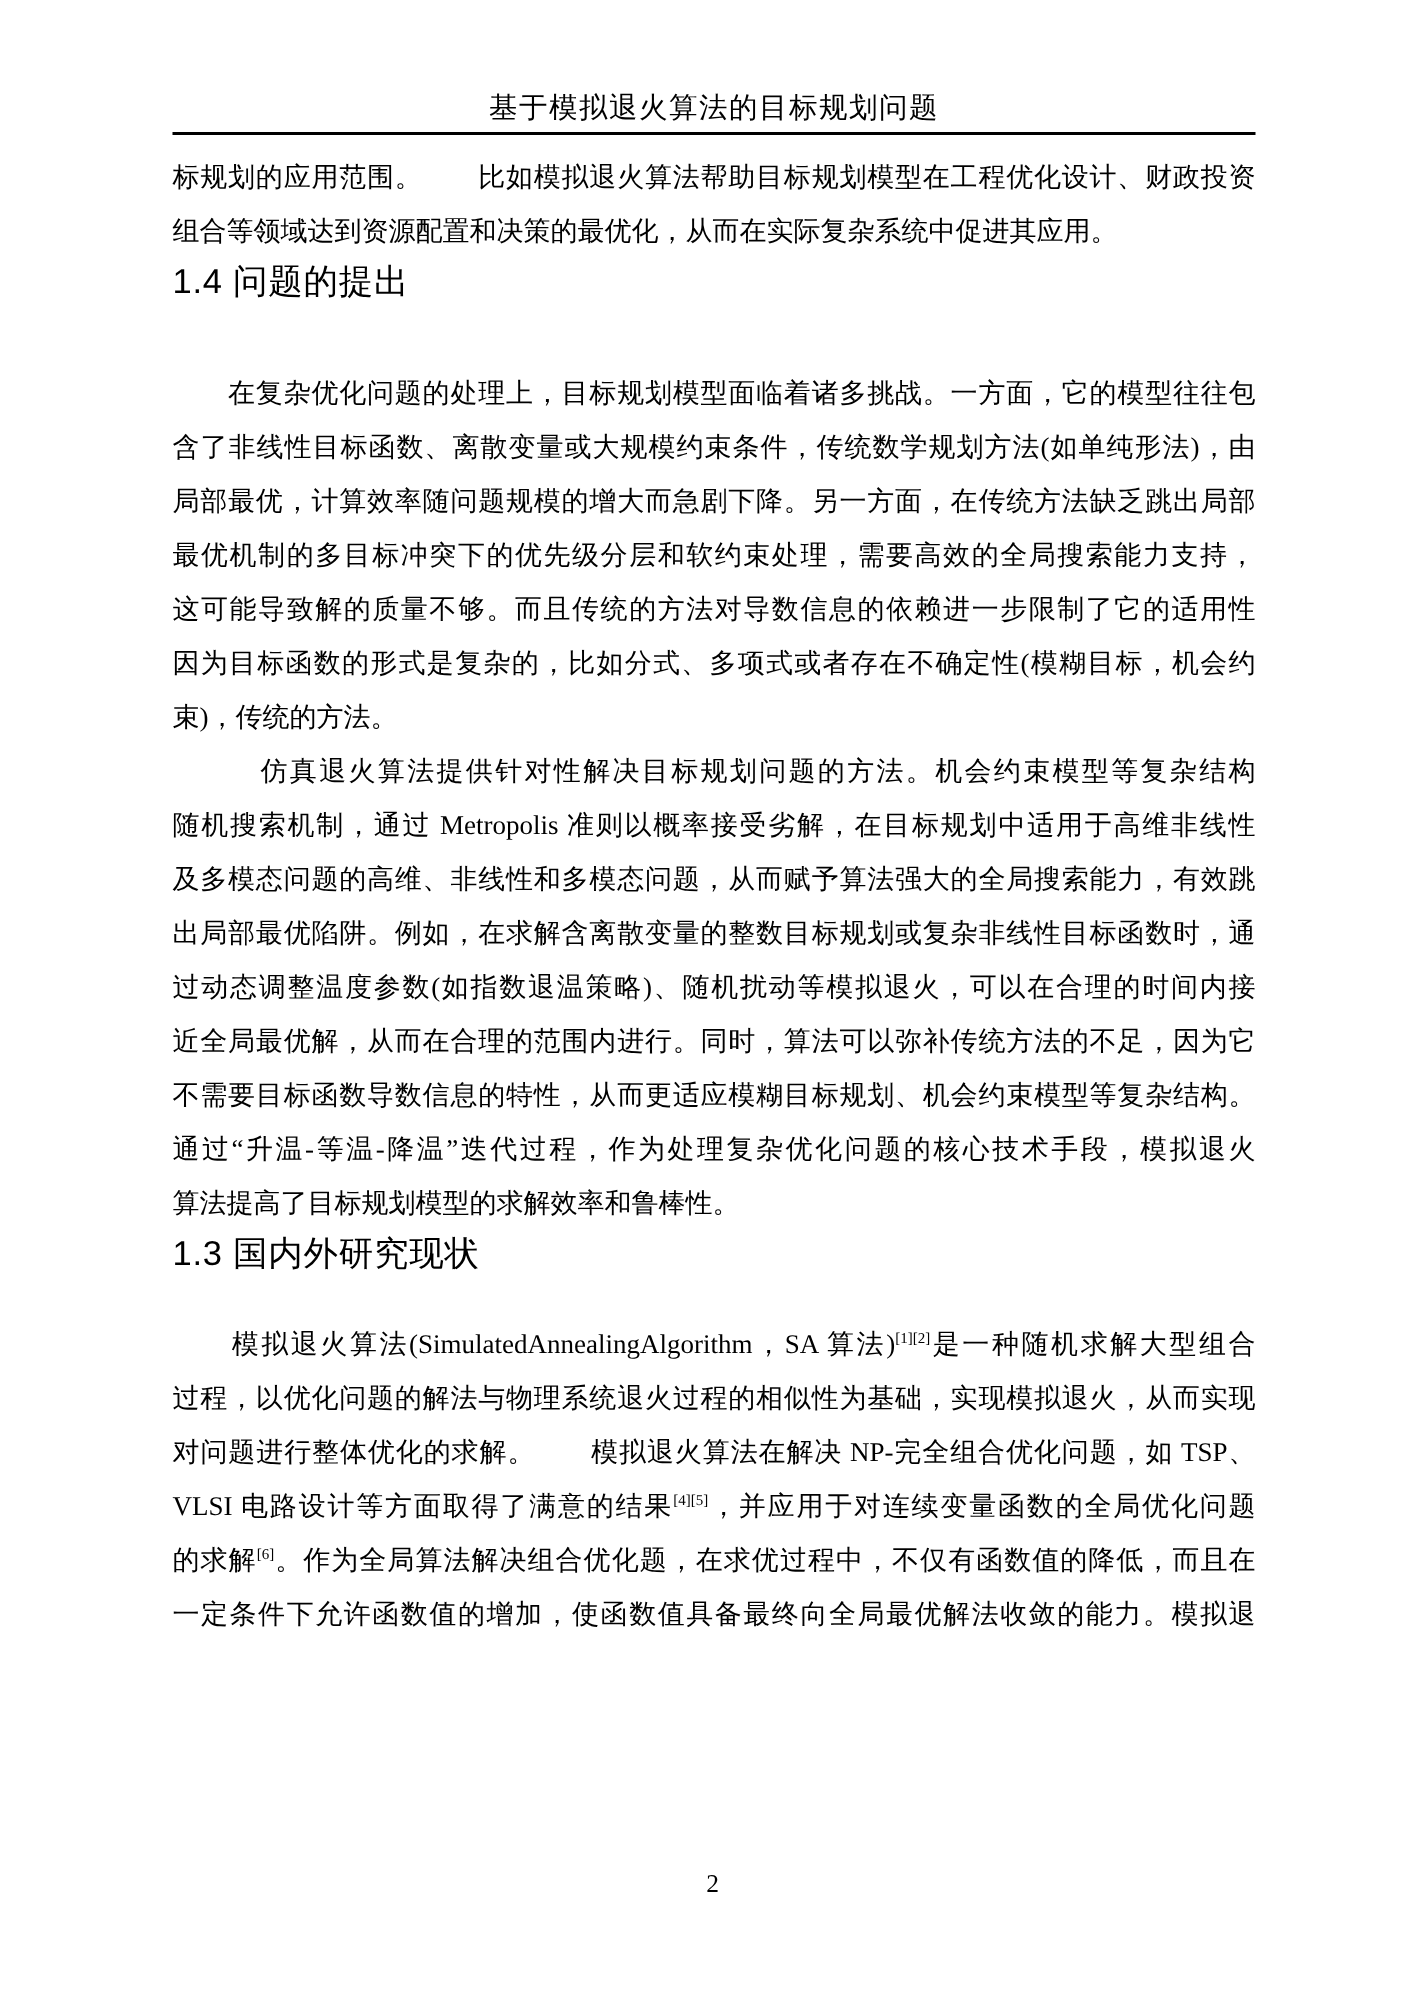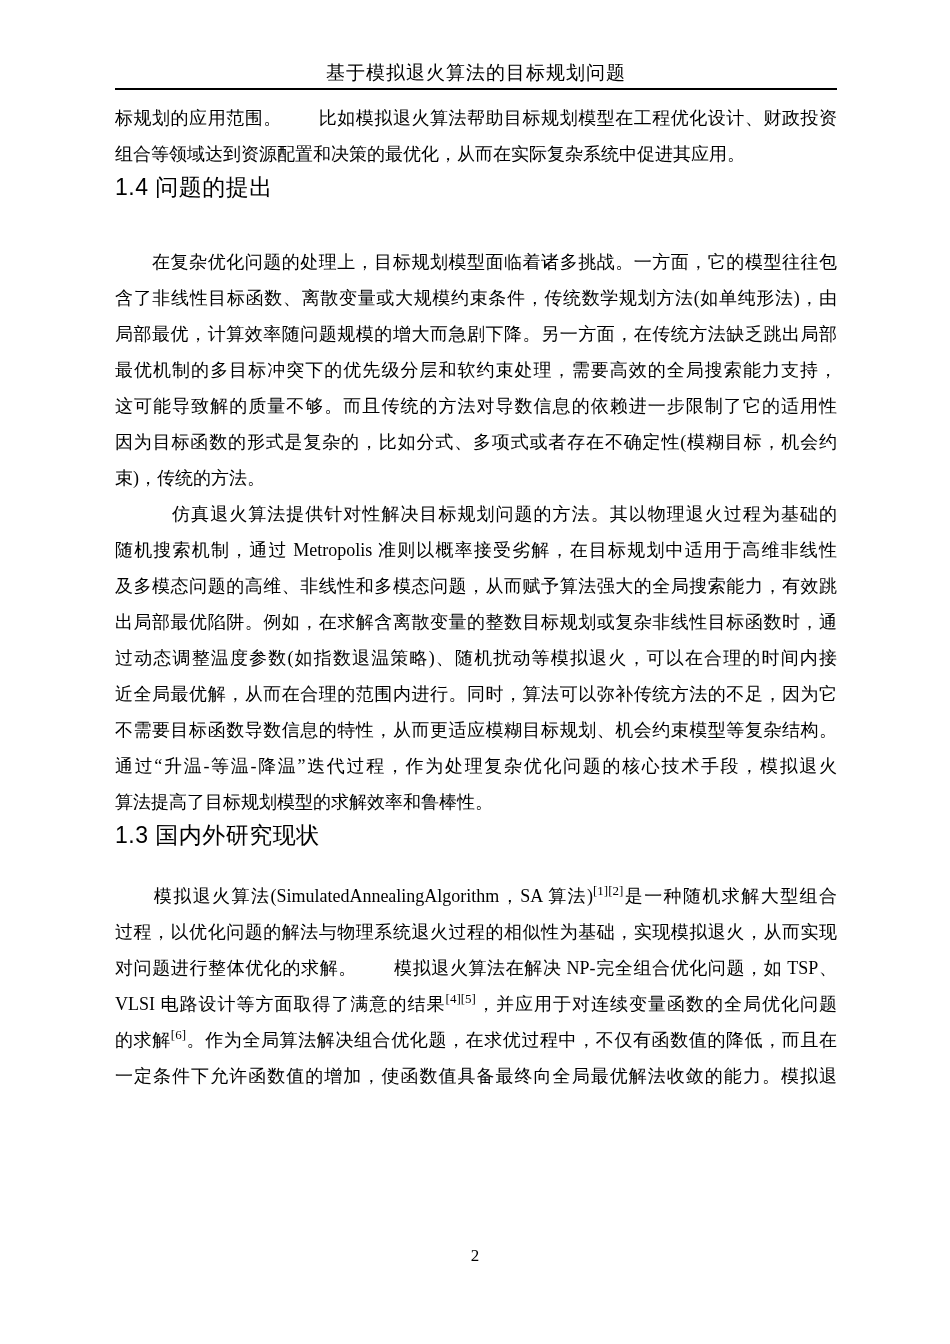--- a/index.html
+++ b/index.html
@@ -35,21 +35,21 @@
     font-size: 18px;
     line-height: 36px;
     white-space: nowrap;
     text-align: left;
   }
   .para .line.just {
     text-align: justify;
     text-align-last: justify;
   }
   .sup {
-    font-size: 13px;
+    font-size: 10px;
     vertical-align: super;
     line-height: 0;
   }
   h2.sec-heading {
     font-family: "Liberation Sans", "DejaVu Sans", sans-serif;
     font-weight: 500;
     font-size: 23px;
     line-height: 30px;
     margin: 0;
     letter-spacing: 0.5px;
@@ -91,21 +91,21 @@
         <div class="line just"><span>　　在复杂优化问题的处理上，目标规划模型面临着诸多挑战。一方面，它的模型往往包</span></div>
         <div class="line just"><span>含了非线性目标函数、离散变量或大规模约束条件，传统数学规划方法(如单纯形法)，由</span></div>
         <div class="line just"><span>局部最优，计算效率随问题规模的增大而急剧下降。另一方面，在传统方法缺乏跳出局部</span></div>
         <div class="line just"><span>最优机制的多目标冲突下的优先级分层和软约束处理，需要高效的全局搜索能力支持，</span></div>
         <div class="line just"><span>这可能导致解的质量不够。而且传统的方法对导数信息的依赖进一步限制了它的适用性</span></div>
         <div class="line just"><span>因为目标函数的形式是复杂的，比如分式、多项式或者存在不确定性(模糊目标，机会约</span></div>
         <div class="line"><span>束)，传统的方法。</span></div>
       </div>
 
     <div class="para para-sa">
-        <div class="line just"><span>　　　仿真退火算法提供针对性解决目标规划问题的方法。其以物理退火过程为基础的</span></div>
+        <div class="line just"><span>　　　仿真退火算法提供针对性解决目标规划问题的方法。机会约束模型等复杂结构</span></div>
         <div class="line just"><span>随机搜索机制，通过 Metropolis 准则以概率接受劣解，在目标规划中适用于高维非线性</span></div>
         <div class="line just"><span>及多模态问题的高维、非线性和多模态问题，从而赋予算法强大的全局搜索能力，有效跳</span></div>
         <div class="line just"><span>出局部最优陷阱。例如，在求解含离散变量的整数目标规划或复杂非线性目标函数时，通</span></div>
         <div class="line just"><span>过动态调整温度参数(如指数退温策略)、随机扰动等模拟退火，可以在合理的时间内接</span></div>
         <div class="line just"><span>近全局最优解，从而在合理的范围内进行。同时，算法可以弥补传统方法的不足，因为它</span></div>
         <div class="line just"><span>不需要目标函数导数信息的特性，从而更适应模糊目标规划、机会约束模型等复杂结构。</span></div>
         <div class="line just"><span>通过“升温-等温-降温”迭代过程，作为处理复杂优化问题的核心技术手段，模拟退火</span></div>
         <div class="line"><span>算法提高了目标规划模型的求解效率和鲁棒性。</span></div>
       </div>
 

